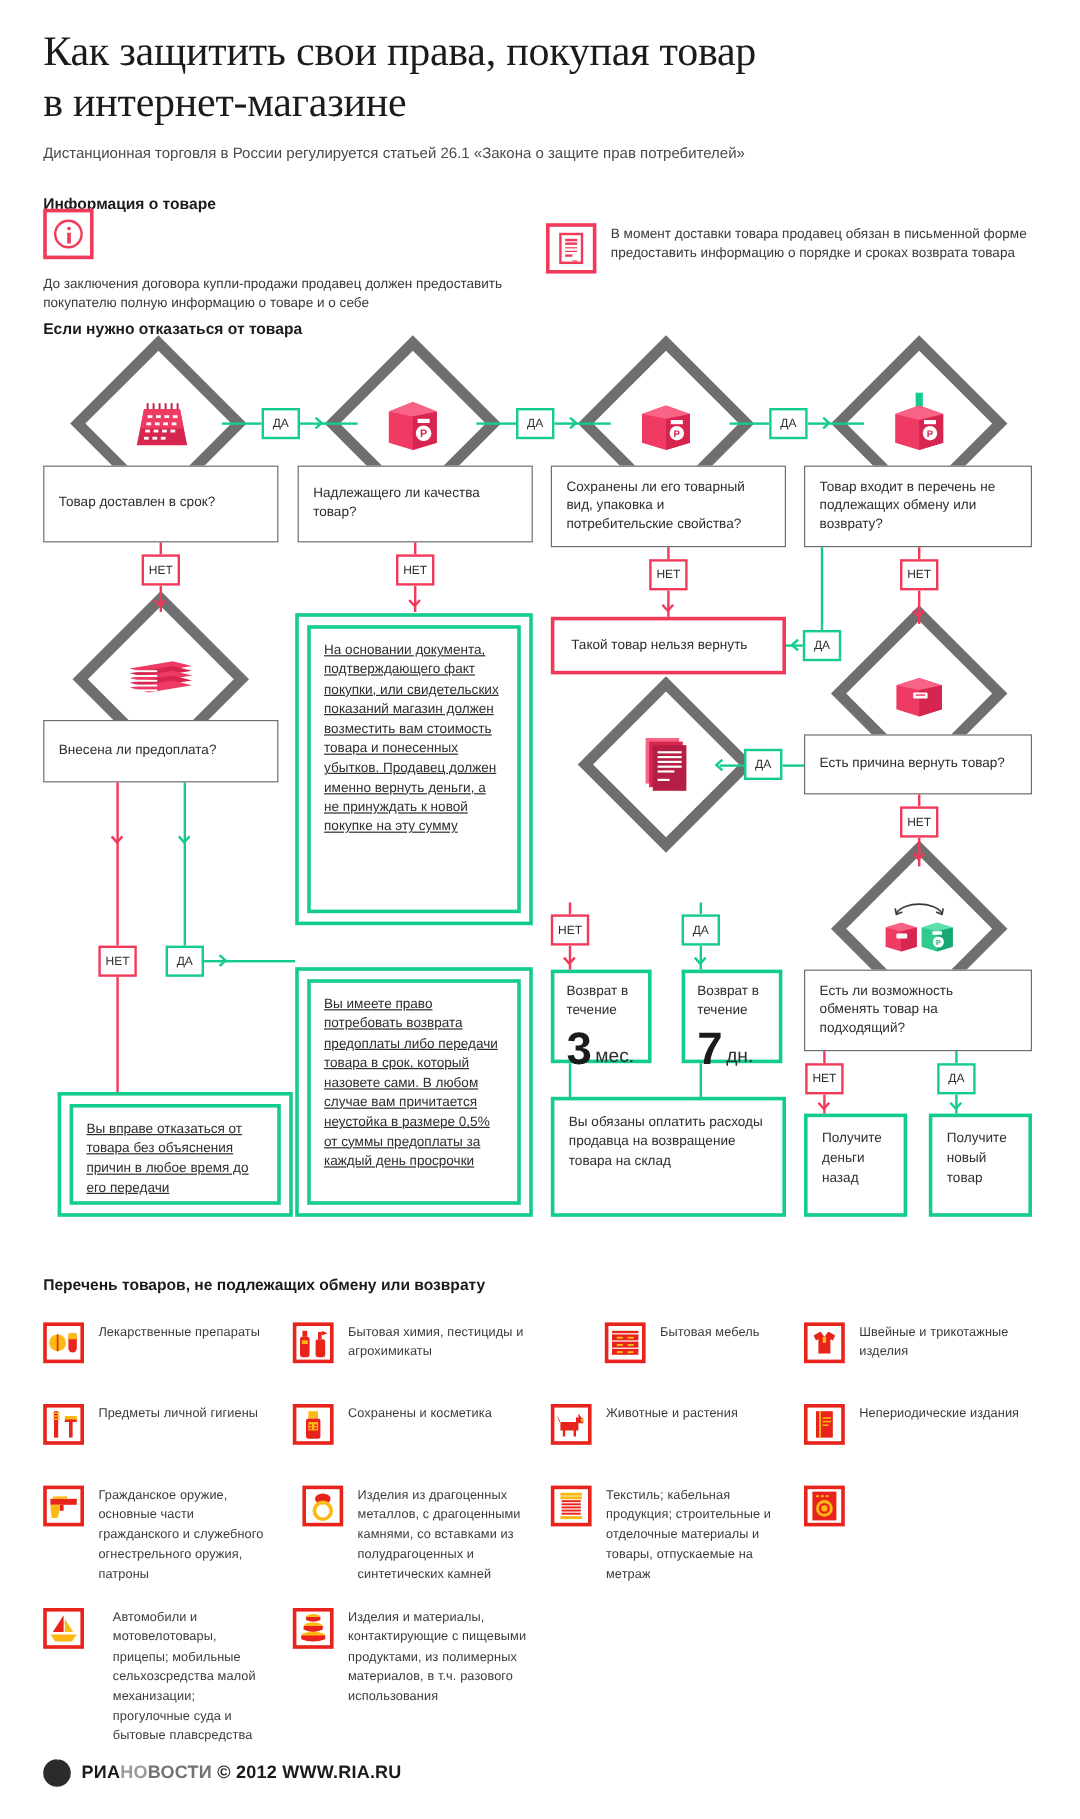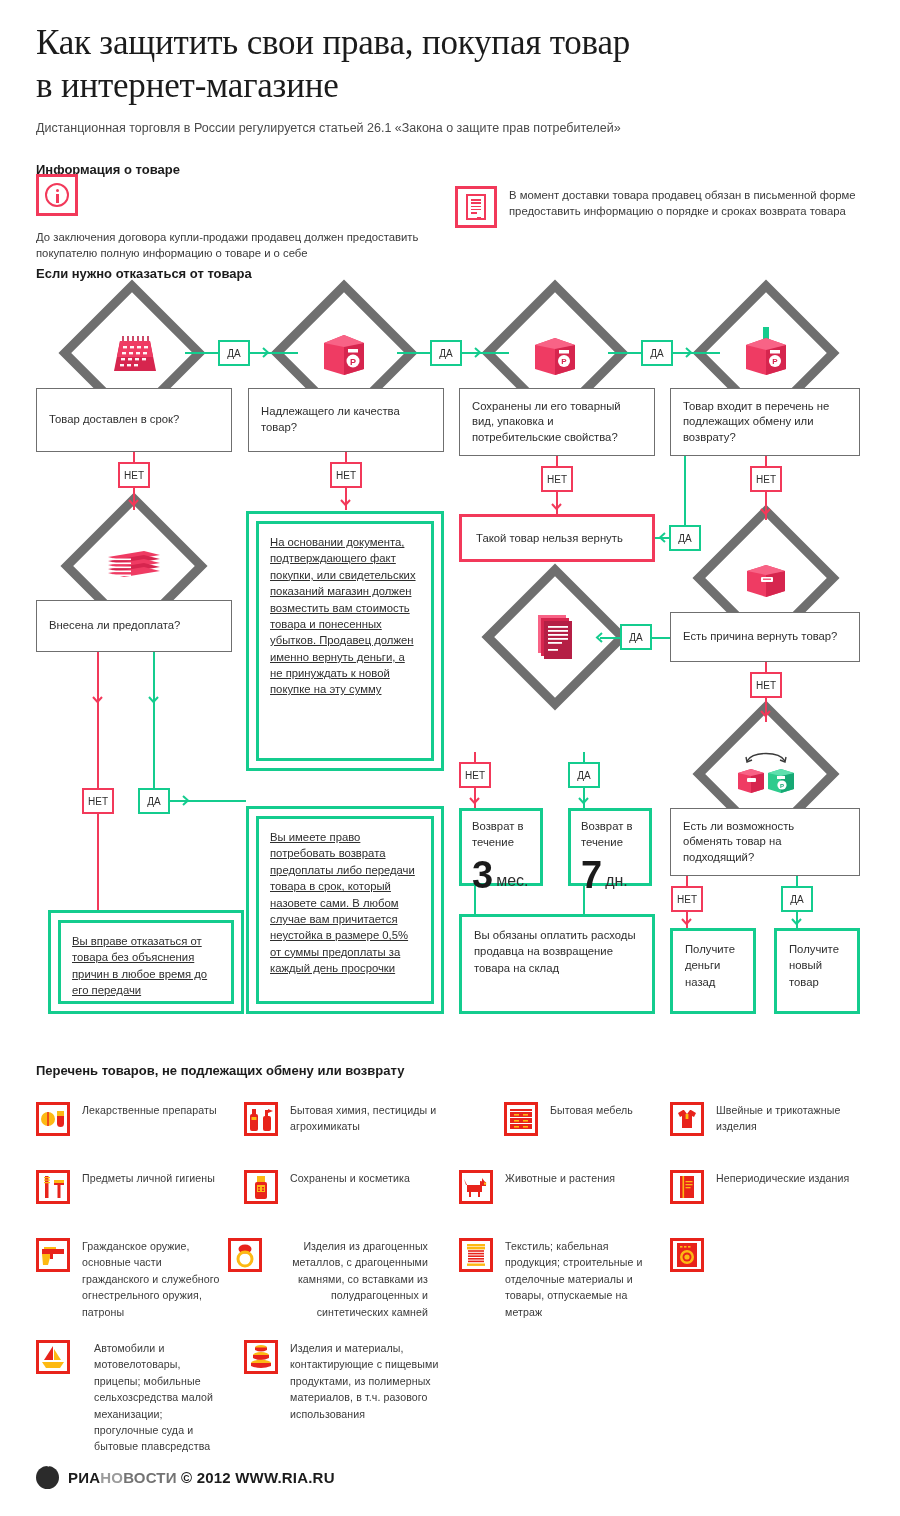--- a/index.html
+++ b/index.html
@@ -672,21 +672,21 @@
         <svg width="28" height="28" viewBox="0 0 28 28">
           <rect x="3" y="8" width="22" height="5" fill="#e8231b"></rect>
           <path d="M3 13 L12 13 L9 24 L4 24 Z" fill="#fdb913"></path>
           <rect x="11" y="13" width="3" height="5" fill="#e8231b"></rect>
           <rect x="5" y="6" width="12" height="2" fill="#fdb913"></rect>
         </svg>
       </div>
       <div class="gtxt">Гражданское оружие, основные части гражданского и служебного огнестрельного оружия, патроны</div>
     </div>
 
-    <div class="gitem" style="left:228px; top:148px; width:200px;text-align:right;">
+    <div class="gitem" style="left:252px; top:148px; width:200px;">
       <div class="gico">
         <svg width="28" height="28" viewBox="0 0 28 28">
           <ellipse cx="14" cy="8" rx="6.5" ry="4.5" fill="#e8231b"></ellipse>
           <circle cx="14" cy="18" r="7" fill="none" stroke="#fdb913" stroke-width="3"></circle>
         </svg>
       </div>
       <div class="gtxt">Изделия из драгоценных металлов, с драгоценными камнями, со вставками из полудрагоценных и синтетических камней</div>
     </div>
 
     <div class="gitem" style="left:459px; top:148px; width:190px;">

